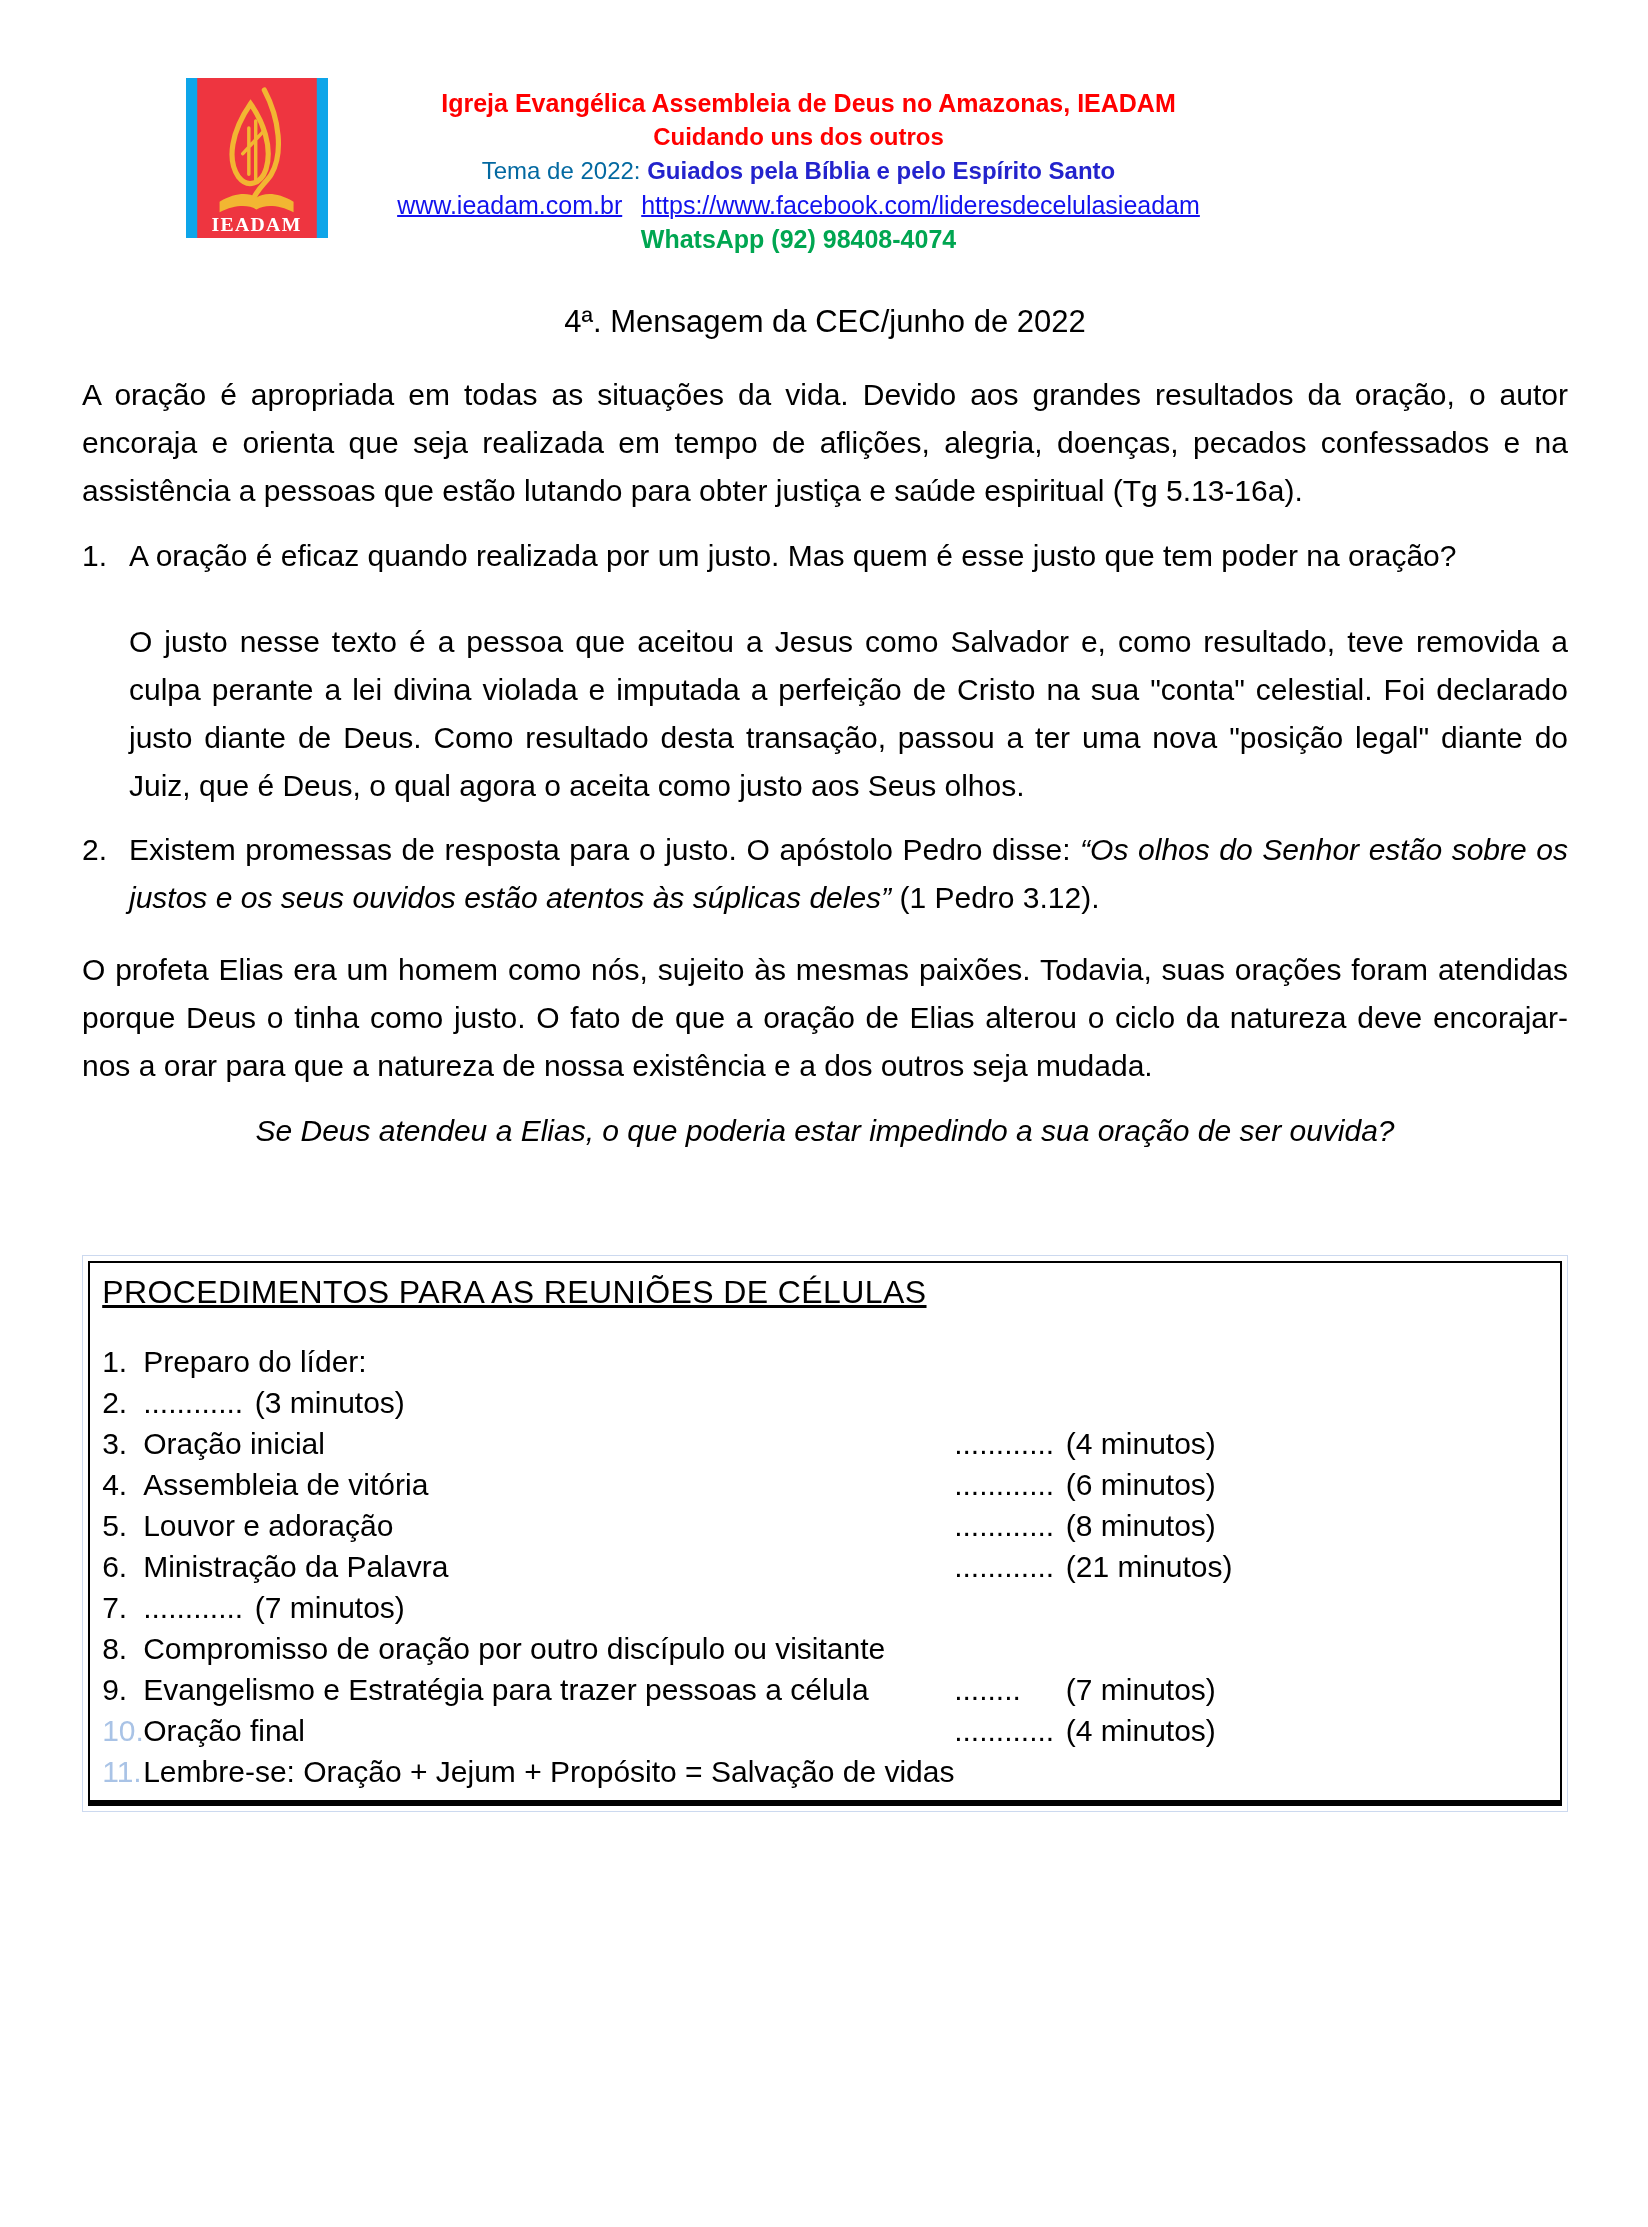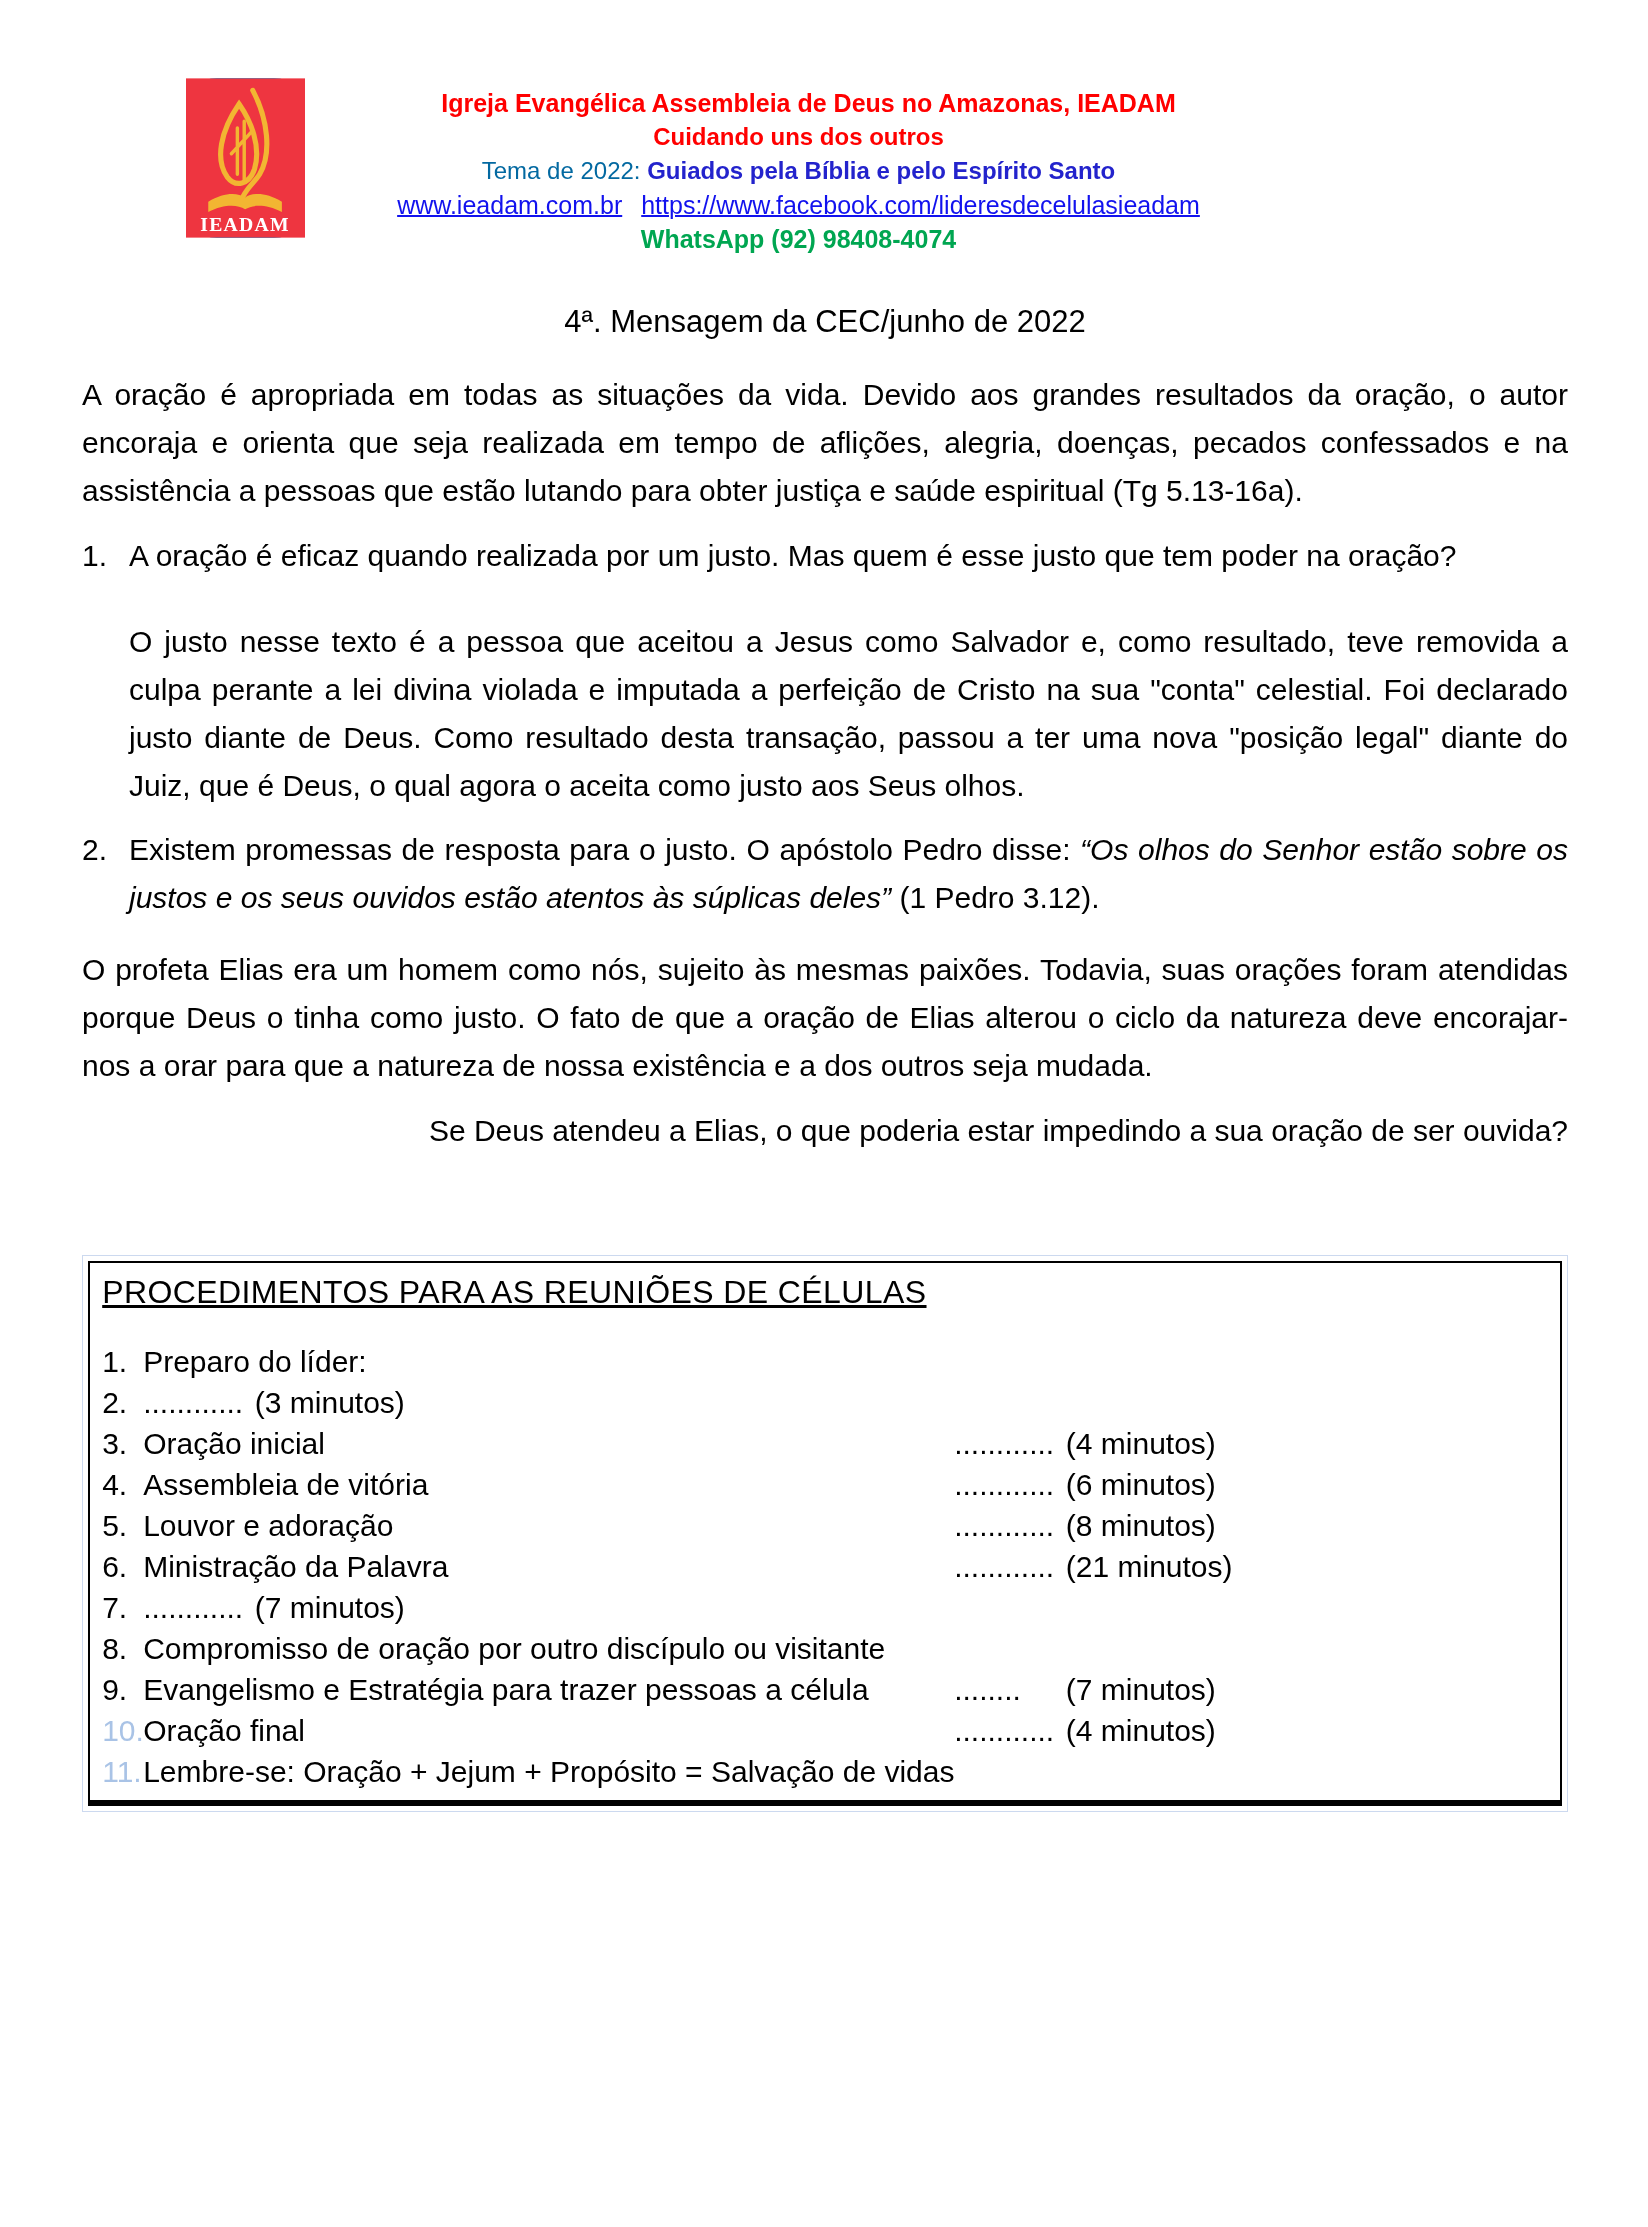--- a/index.html
+++ b/index.html
@@ -9,23 +9,22 @@
     margin:0 auto;
     background:#ffffff;
     font-family:"Liberation Sans", sans-serif;
     color:#000000;
     overflow:hidden;
   }
   
   .header { position:relative; height:262px; }
   .logo {
     position:absolute; left:186px; top:78px;
-    width:119px; height:160px;
+    width:142px; height:160px;
     background:#0ea5e9;
-    border-radius:31px;
   }
   .logo svg { display:block; width:100%; height:100%; }
   .header-text {
     position:absolute; left:0; top:86px; width:1597px;
     text-align:center; line-height:34px;
   }
   .h-org      { font-size:25px; font-weight:bold; color:#ff0000;padding-left:20px; }
   .h-tagline  { font-size:24px; font-weight:bold; color:#ff0000; }
   .h-theme    { font-size:24px; }
   .h-theme .theme-label { color:#0369a1; }
@@ -40,21 +39,21 @@
   .para { text-align:justify; }
   .p1 { margin-top:29px; }
   .list-item { display:flex; }
   .list-item .num { flex:none; width:47px; }
   .list-item .txt { flex:1; text-align:justify; }
   .li1 { margin-top:17px; }
   .p2 { margin-top:38px; margin-left:47px; }
   .p3 { margin-top:0px; margin-left:56px; text-align:left; }
   .li2 { margin-top:15.5px; }
   .p4 { margin-top:24px; }
-  .p5 { margin-top:17px; text-align:right; }
+  .p5 { margin-top:17px; text-align:center;font-style:italic; }
   .quote-italic { font-style:italic; }
   
   .box-outer {
     margin-top:100px;
     border:1.7px solid #ccd9ef;
     padding:5.2px;
   }
   .box-inner {
     border:2.6px solid #000000;
     border-bottom-width:6px;

